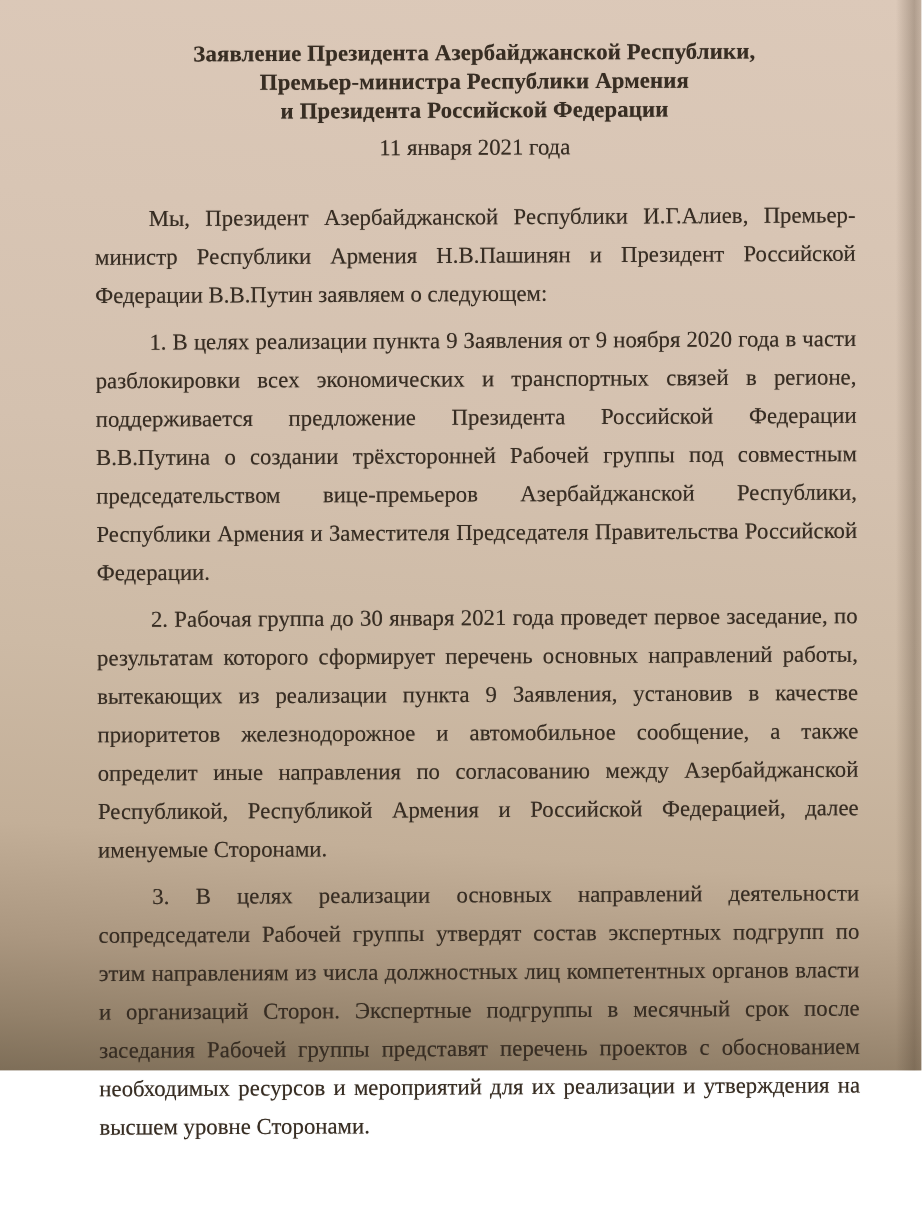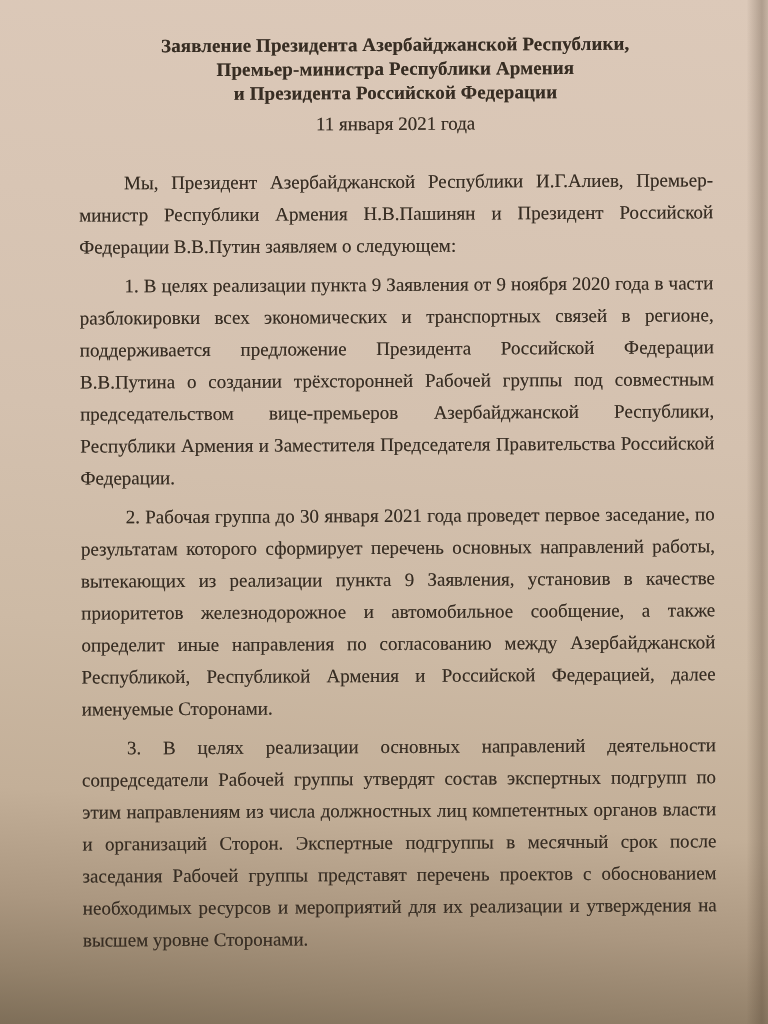--- a/index.html
+++ b/index.html
@@ -5,21 +5,21 @@
   html, body {
     margin: 0;
     padding: 0;
     width: 768px;
     height: 1024px;
     overflow: hidden;
   }
   .photo {
     position: relative;
     width: 768px;
-    height: 1024px;
+    height: 892px;
     background:
       linear-gradient(90deg, rgba(74,58,42,0) 0%, rgba(74,58,42,0) 97.2%, rgba(74,58,42,0.30) 99.2%, rgba(74,58,42,0.16) 100%),
       linear-gradient(184deg,
         #dcc9b9 0%,
         #d8c5b4 22%,
         #d4c1af 42%,
         #cdbaa5 62%,
         #c3af98 78%,
         #ab9780 88%,
         #93816a 95%,

